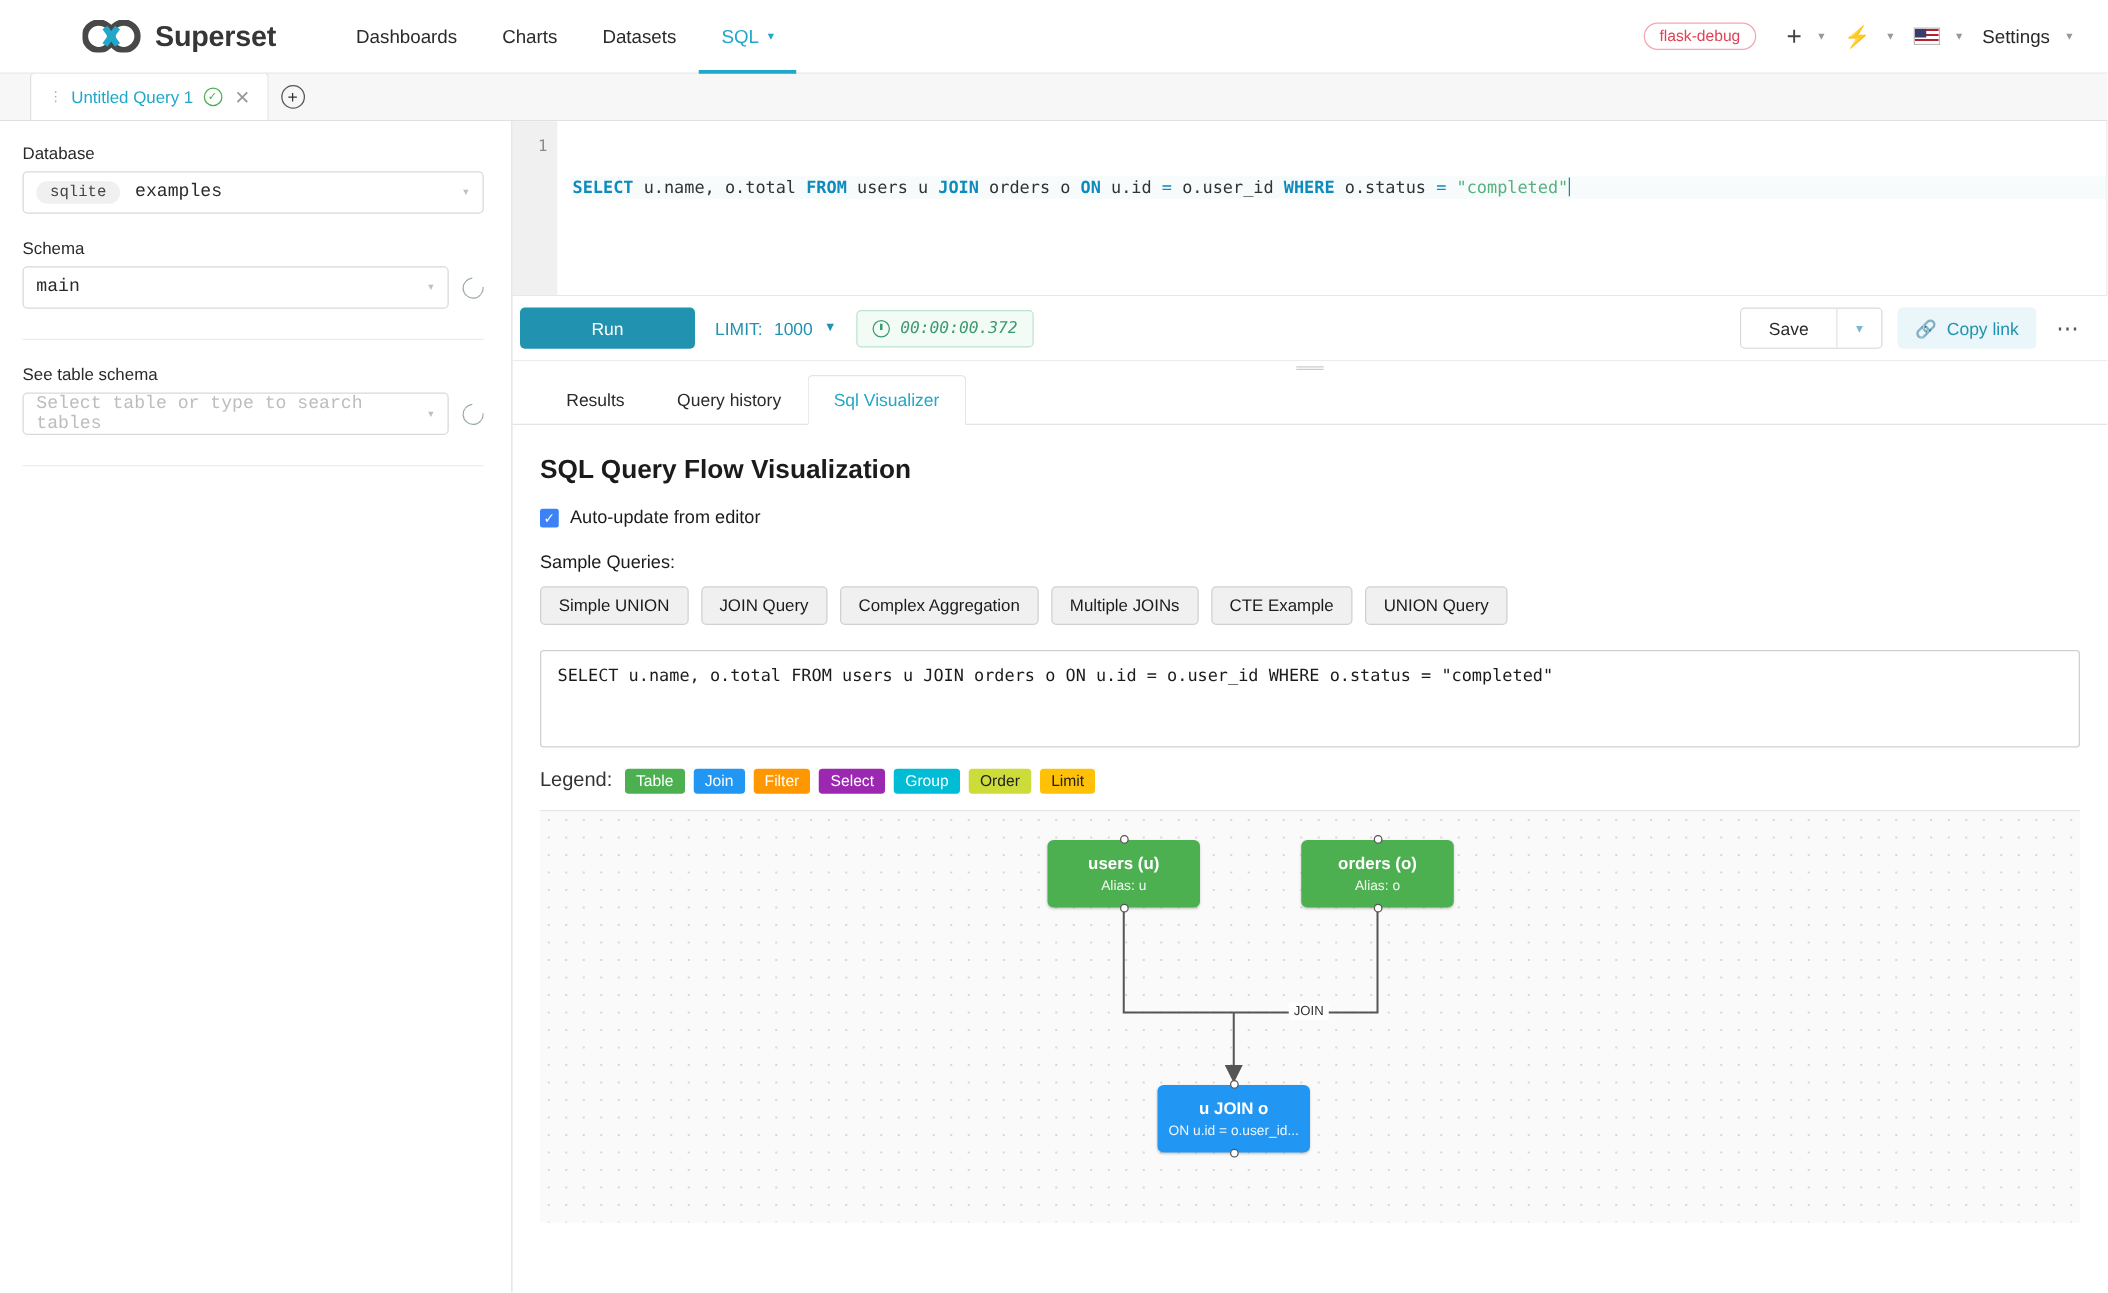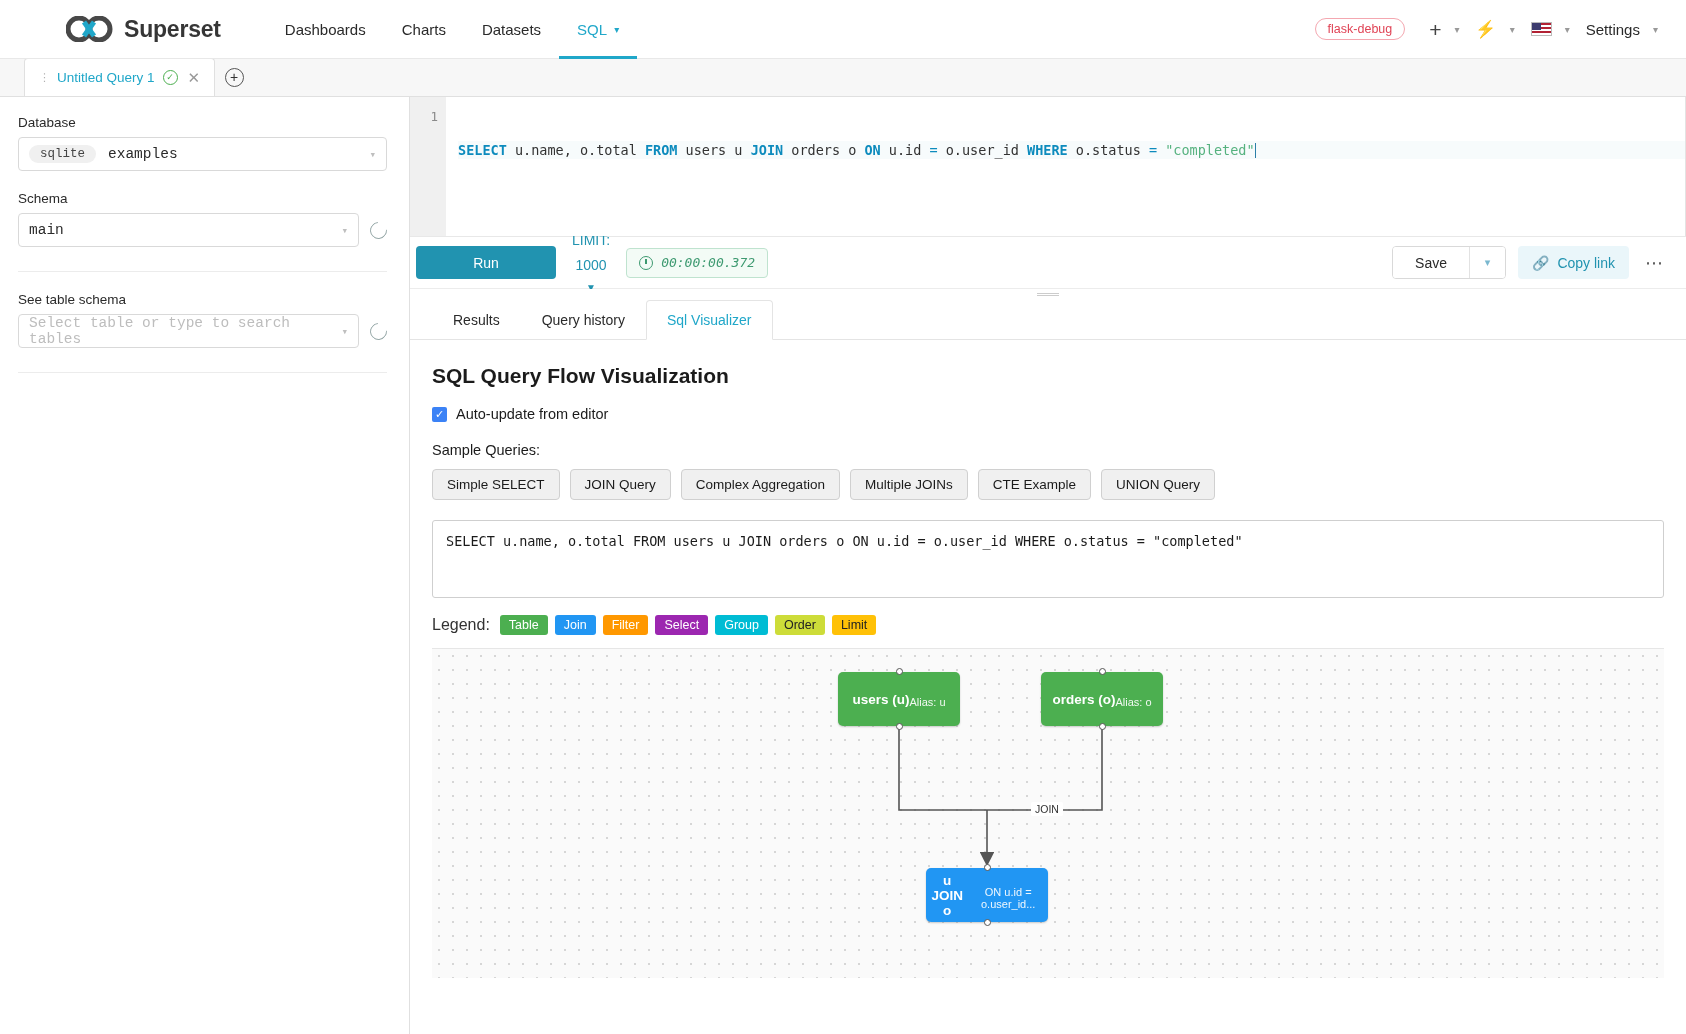--- a/index.html
+++ b/index.html
@@ -128,21 +128,21 @@
 
   
   .toolbar {
     height:52px; display:flex; align-items:center; padding:0 18px 0 6px;
     border-bottom:1px solid #ececec; background:#fff; gap:16px;justify-content:center;
   }
   .run-btn {
     width:140px; height:33px; background:#2193b0; color:#fff; border-radius:4px;
     display:flex; align-items:center; justify-content:center; font-size:14px; cursor:pointer;
   }
-  .limit-ctl { display:flex; align-items:center; gap:9px; color:#2193b0; font-size:14px; cursor:pointer;flex-direction:column; }
+  .limit-ctl { display:flex; align-items:center; gap:9px; color:#2193b0; font-size:14px; cursor:pointer; }
   .limit-ctl .tri { font-size:10px; }
   .timer-pill {
     border:1px solid #bfe3cf; background:#f3fbf6; border-radius:4px; height:30px;
     display:flex; align-items:center; gap:8px; padding:0 12px;
     color:#3d9970; font-family:"DejaVu Sans Mono", monospace; font-size:13px;font-style:italic;
   }
   .clock {
     width:14px; height:14px; border:1.5px solid #3d9970; border-radius:50%;
     position:relative; display:inline-block;
   }
@@ -207,21 +207,21 @@
   }
 
   
   .canvas {
     position:relative; height:330px; background:#fafafa;
     background-image:radial-gradient(#d6d6d6 1px, transparent 1px);
     background-size:14px 14px; border-top:1px solid #e6e6e6; overflow:hidden;
   }
   .node {
     position:absolute; border-radius:5px; color:#fff; text-align:center;
-    display:flex; flex-direction:row; align-items:center; justify-content:center;
+    display:flex; flex-direction:column; align-items:center; justify-content:center;
     box-shadow:0 1px 2px rgba(0,0,0,.2); cursor:pointer;
   }
   .node .n-title { font-size:13.5px; font-weight:bold; }
   .node .n-sub { font-size:11px; opacity:.92; margin-top:5px; }
   .port {
     position:absolute; width:7px; height:7px; border-radius:50%;
     background:#fff; border:1.3px solid #555;
   }
   .port.top { top:-4px; left:50%; margin-left:-3.5px; }
   .port.bottom { bottom:-4px; left:50%; margin-left:-3.5px; }
@@ -389,21 +389,21 @@
     <div class="viz">
       <h2 class="viz-title">SQL Query Flow Visualization</h2>
 
       <div class="chk-row">
         <span class="chk">✓</span>
         <span class="chk-label">Auto-update from editor</span>
       </div>
 
       <div class="samples-label">Sample Queries:</div>
       <div class="sample-row" id="sample-row">
-          <div class="sample-btn">Simple SELECT</div>
+          <div class="sample-btn">Simple UNION</div>
           <div class="sample-btn">JOIN Query</div>
           <div class="sample-btn">Complex Aggregation</div>
           <div class="sample-btn">Multiple JOINs</div>
           <div class="sample-btn">CTE Example</div>
           <div class="sample-btn">UNION Query</div>
         </div>
 
       <textarea class="sql-textarea" style="">SELECT u.name, o.total FROM users u JOIN orders o ON u.id = o.user_id WHERE o.status = "completed"</textarea>
 
       <div class="legend-row" id="legend-row">

